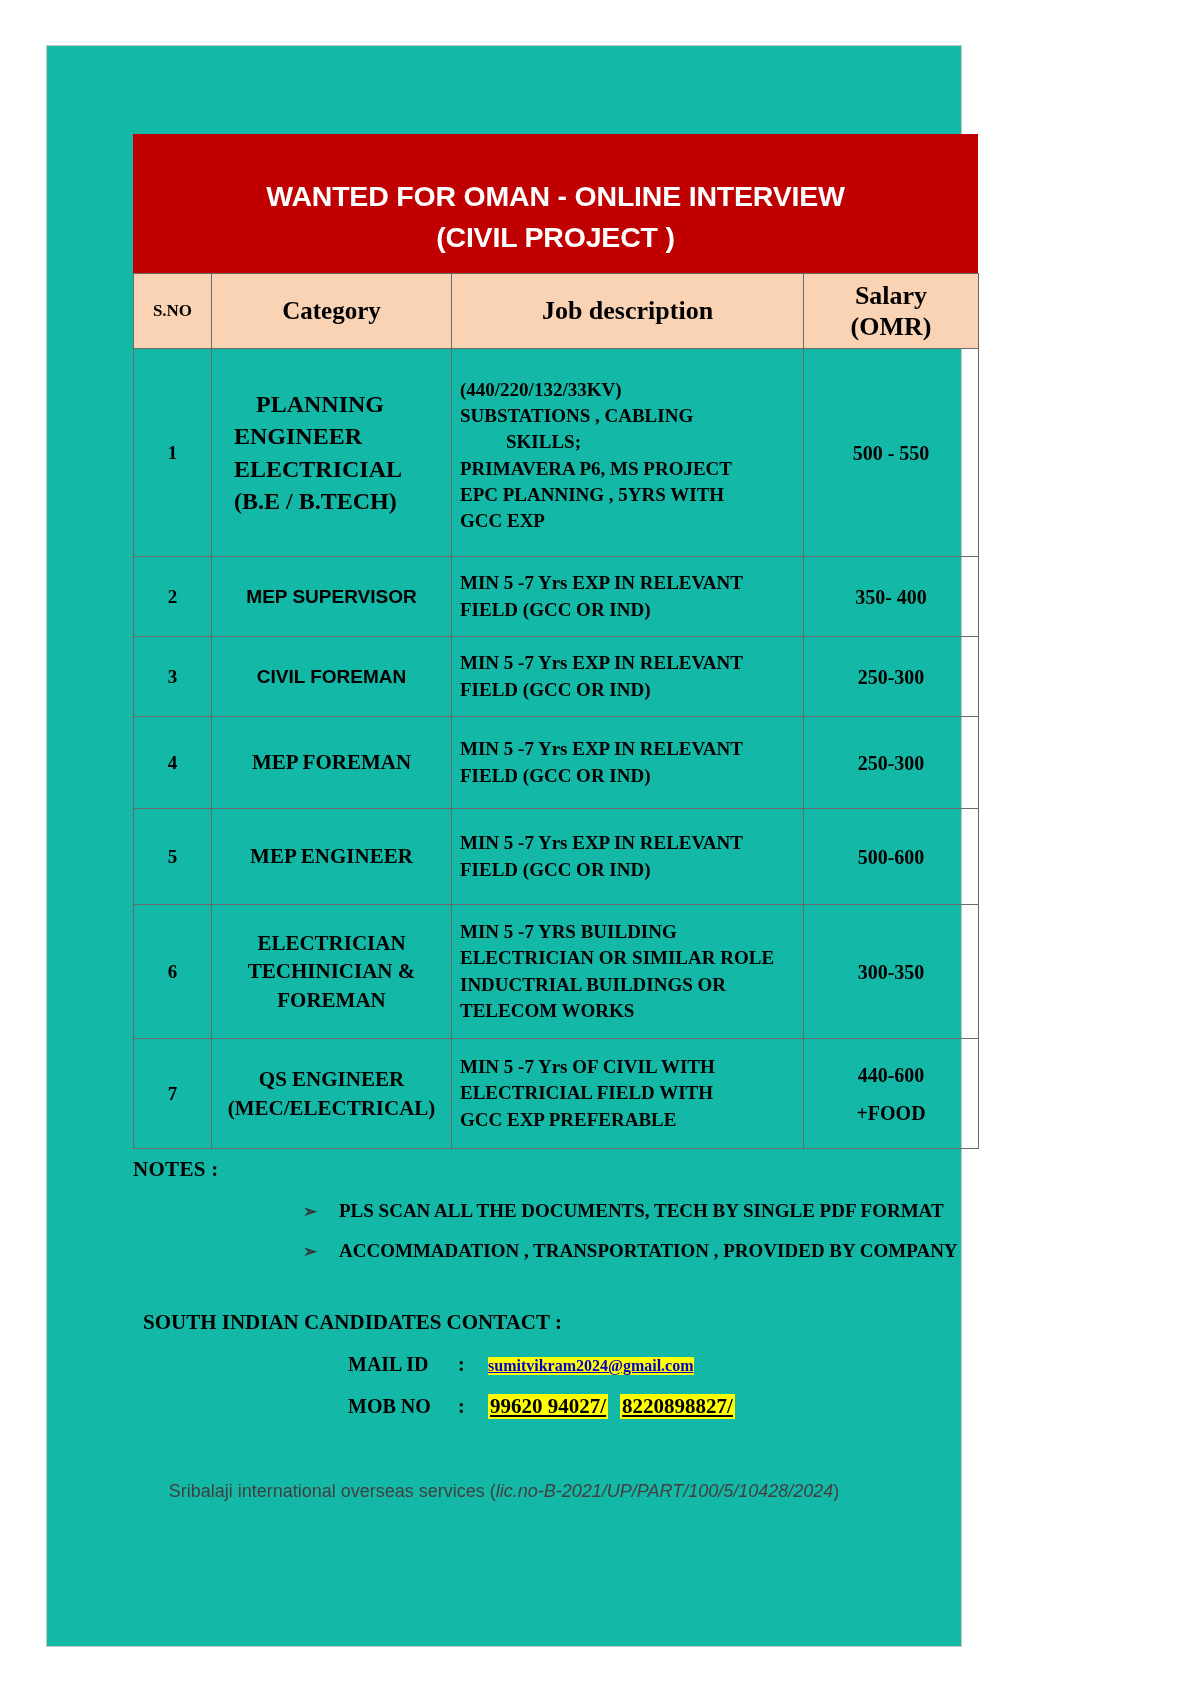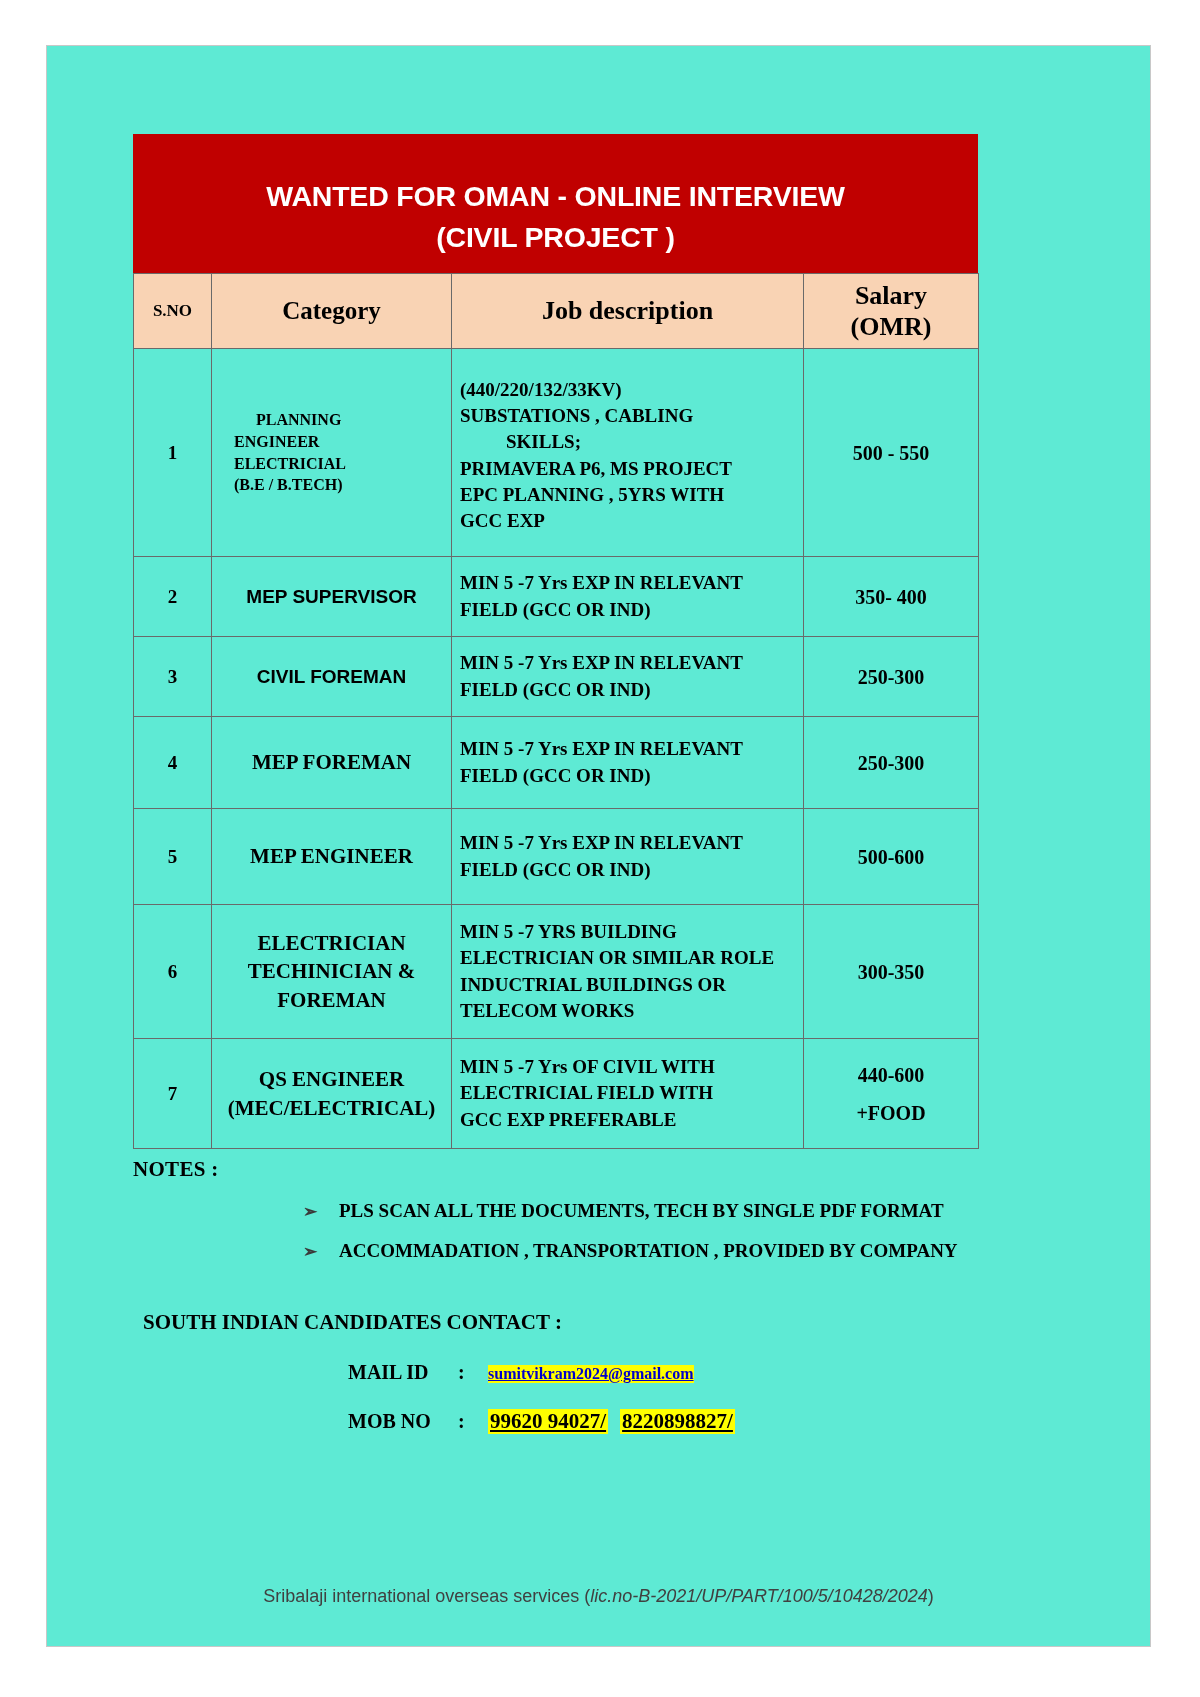--- a/index.html
+++ b/index.html
@@ -10,23 +10,23 @@
   body {
     width: 1200px;
     height: 1697px;
     font-family: "Liberation Serif", serif;
     overflow: hidden;
   }
   .page-frame {
     position: absolute;
     left: 46px;
     top: 45px;
-    width: 1105px;
+    width: 916px;
     height: 1602px;
-    background: #5eead4;
+    background: #14b8a6;
     border: 1px solid #c8c8c8;
     box-sizing: border-box;
   }
   .content {
     position: absolute;
     left: 86px;
     top: 88px;
     width: 845px;
   }
 
@@ -89,21 +89,21 @@
   td.c-sal {
     text-align: center;
     font-weight: bold;
     font-size: 20px;
     line-height: 1.9;
   }
 
   
   .r1 td.c-cat {
     text-align: left;
-    font-size: 16px;
+    font-size: 24px;
     padding-left: 22px;
   }
   .r1 td.c-cat .indent { padding-left: 22px; }
   .r1 td.c-sno { vertical-align: middle; }
   .r1 td.c-jd  { vertical-align: top; padding-top: 28px; }
   .r1 td.c-sal { vertical-align: middle; }
   .r1 td.c-jd .indent2 { padding-left: 46px; }
 
   
   .cat-sans {
@@ -156,21 +156,21 @@
     font-size: 21px;
   }
   .contact-row {
     display: flex;
     align-items: baseline;
     margin-top: 18px;
     padding-left: 215px;
     font-weight: bold;
     font-size: 20px;
   }
-  .contact-row .lbl   { width: 110px; flex: 0 0 110px; margin-top: 8px; }
+  .contact-row .lbl   { width: 110px; flex: 0 0 110px; }
   .contact-row .colon { width: 30px;  flex: 0 0 30px; }
   .mail-link {
     background: #ffff00;
     color: #0000cc;
     text-decoration: underline;
     font-size: 16px;
   }
   .phone {
     background: #ffff00;
     color: #000;
@@ -178,21 +178,21 @@
     padding: 0 2px;
     text-decoration: underline;
   }
   .phone + .phone { margin-left: 12px; }
 
   
   .footer {
     position: absolute;
     left: 0;
     right: 0;
-    top: 1540px;
+    top: 1435px;
     text-align: center;
     font-family: "Liberation Sans", sans-serif;
     font-size: 18px;
     color: #404040;
   }
   .footer i { font-style: italic; }
 </style>
 </head>
 <body>
 

